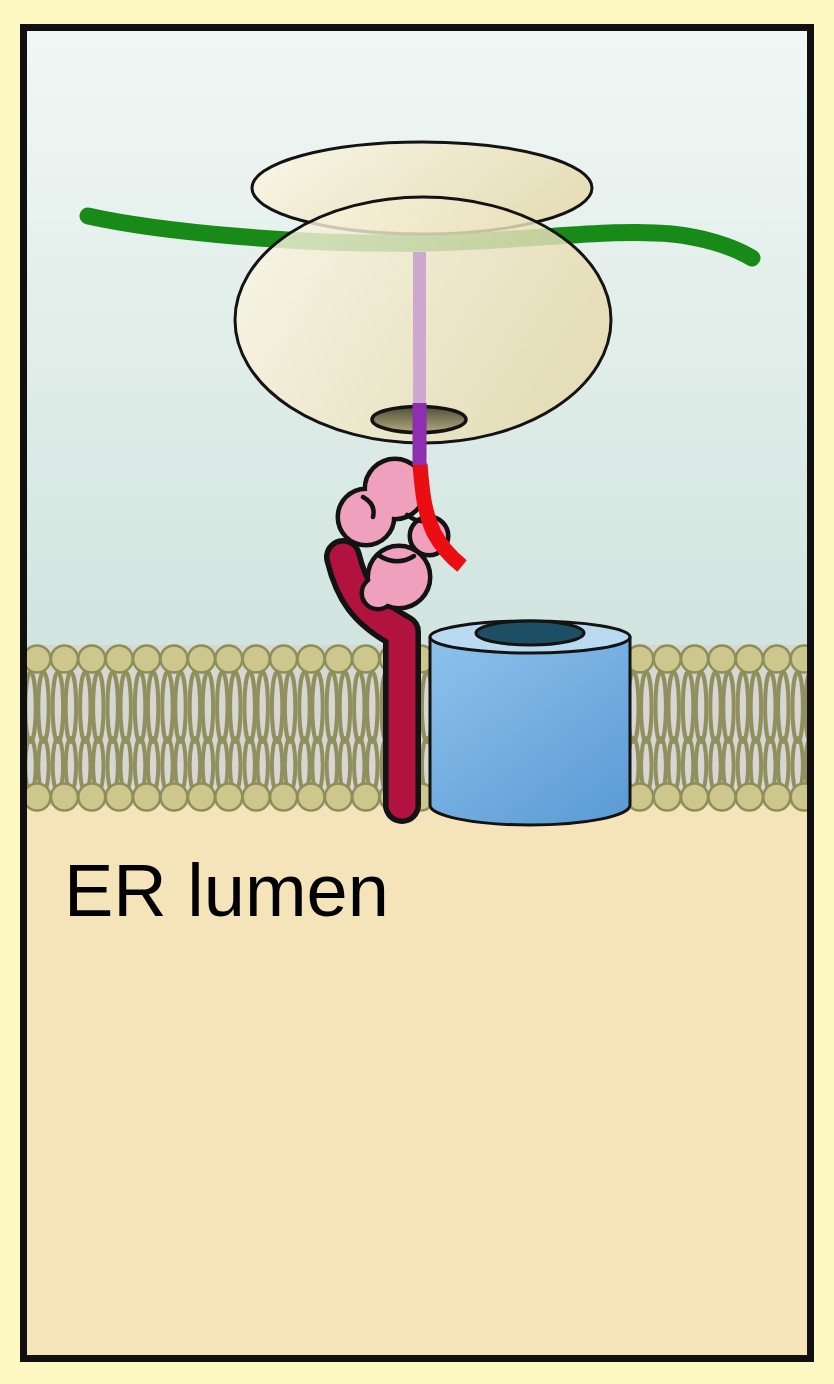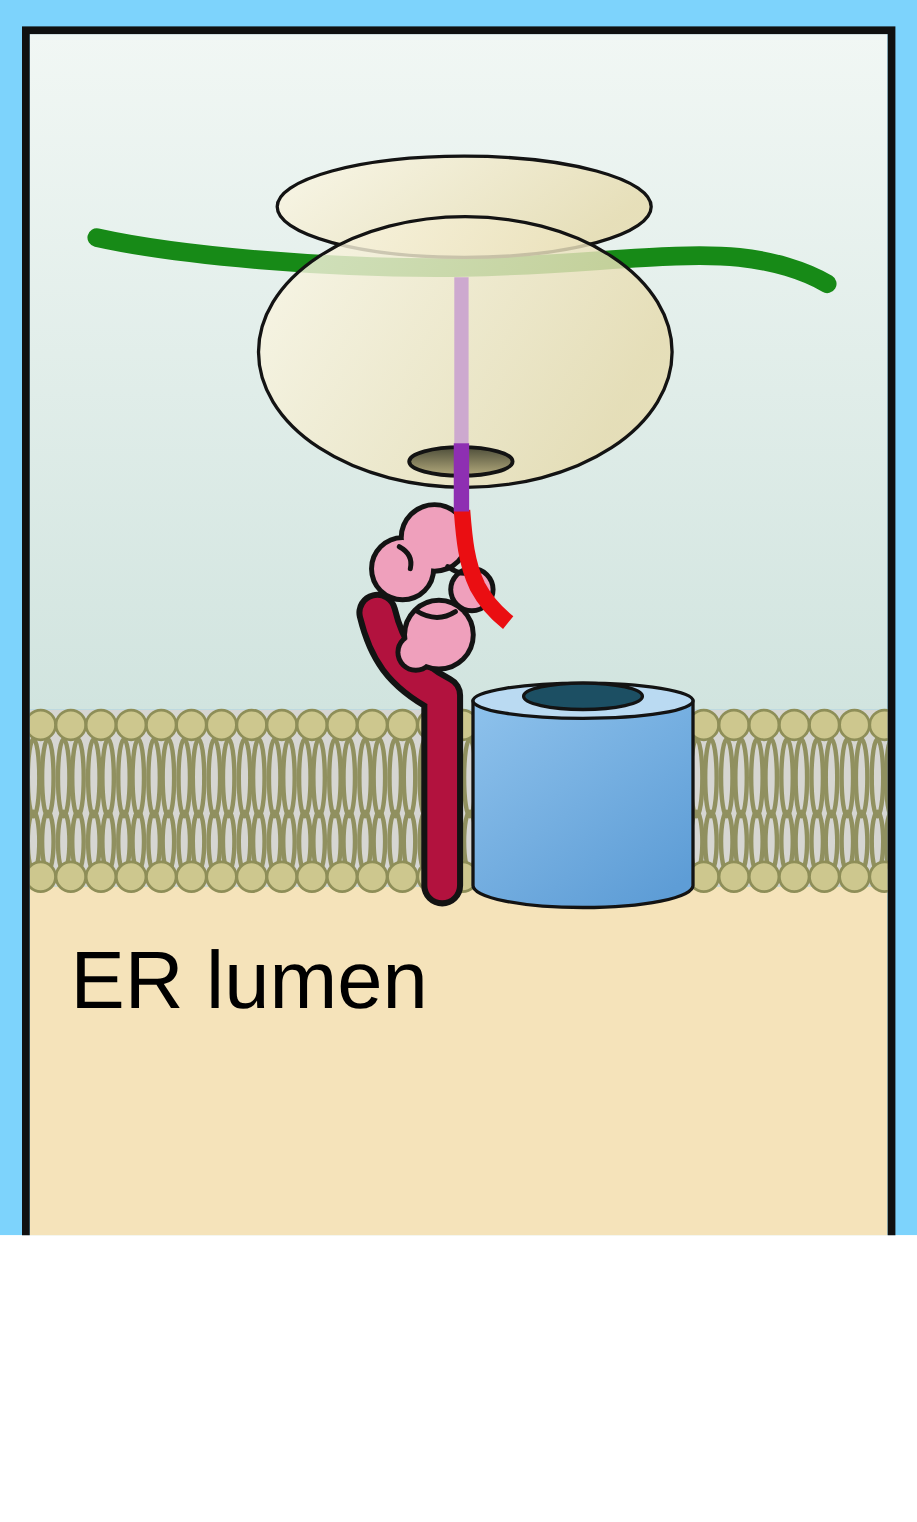--- a/index.html
+++ b/index.html
@@ -1,16 +1,16 @@
 <!DOCTYPE html>
 <html><head>
 <meta charset="utf-8">
 <style>
   html,body{margin:0;padding:0;background:#ffffff;}
-  .stage{position:relative;width:834px;height:1123px;background:#7dd3fc;font-family:"Liberation Sans",sans-serif;}
+  .stage{position:relative;width:834px;height:1384px;background:#fef9c3;font-family:"Liberation Sans",sans-serif;}
   svg{position:absolute;left:0;top:0;}
   text{font-family:"Liberation Sans",sans-serif;}
 </style>
 </head>
 <body>
 
 <div class="stage">
 <svg width="834" height="1384" viewBox="0 0 834 1384">
   <defs>
     <clipPath id="frameClip">

